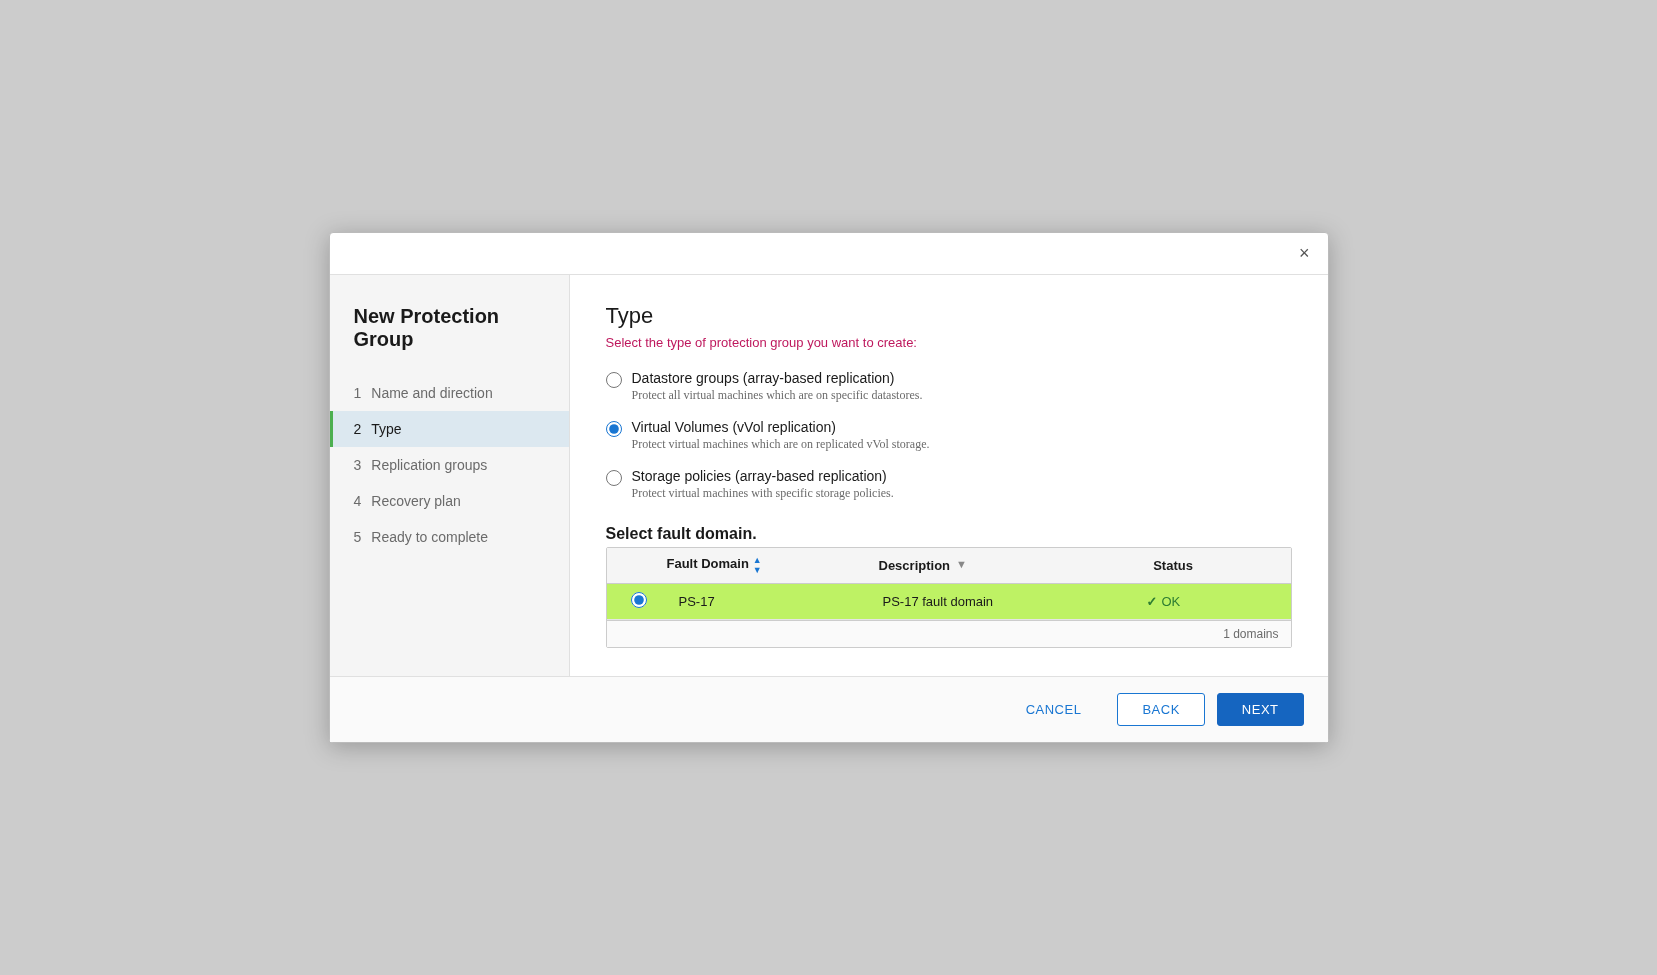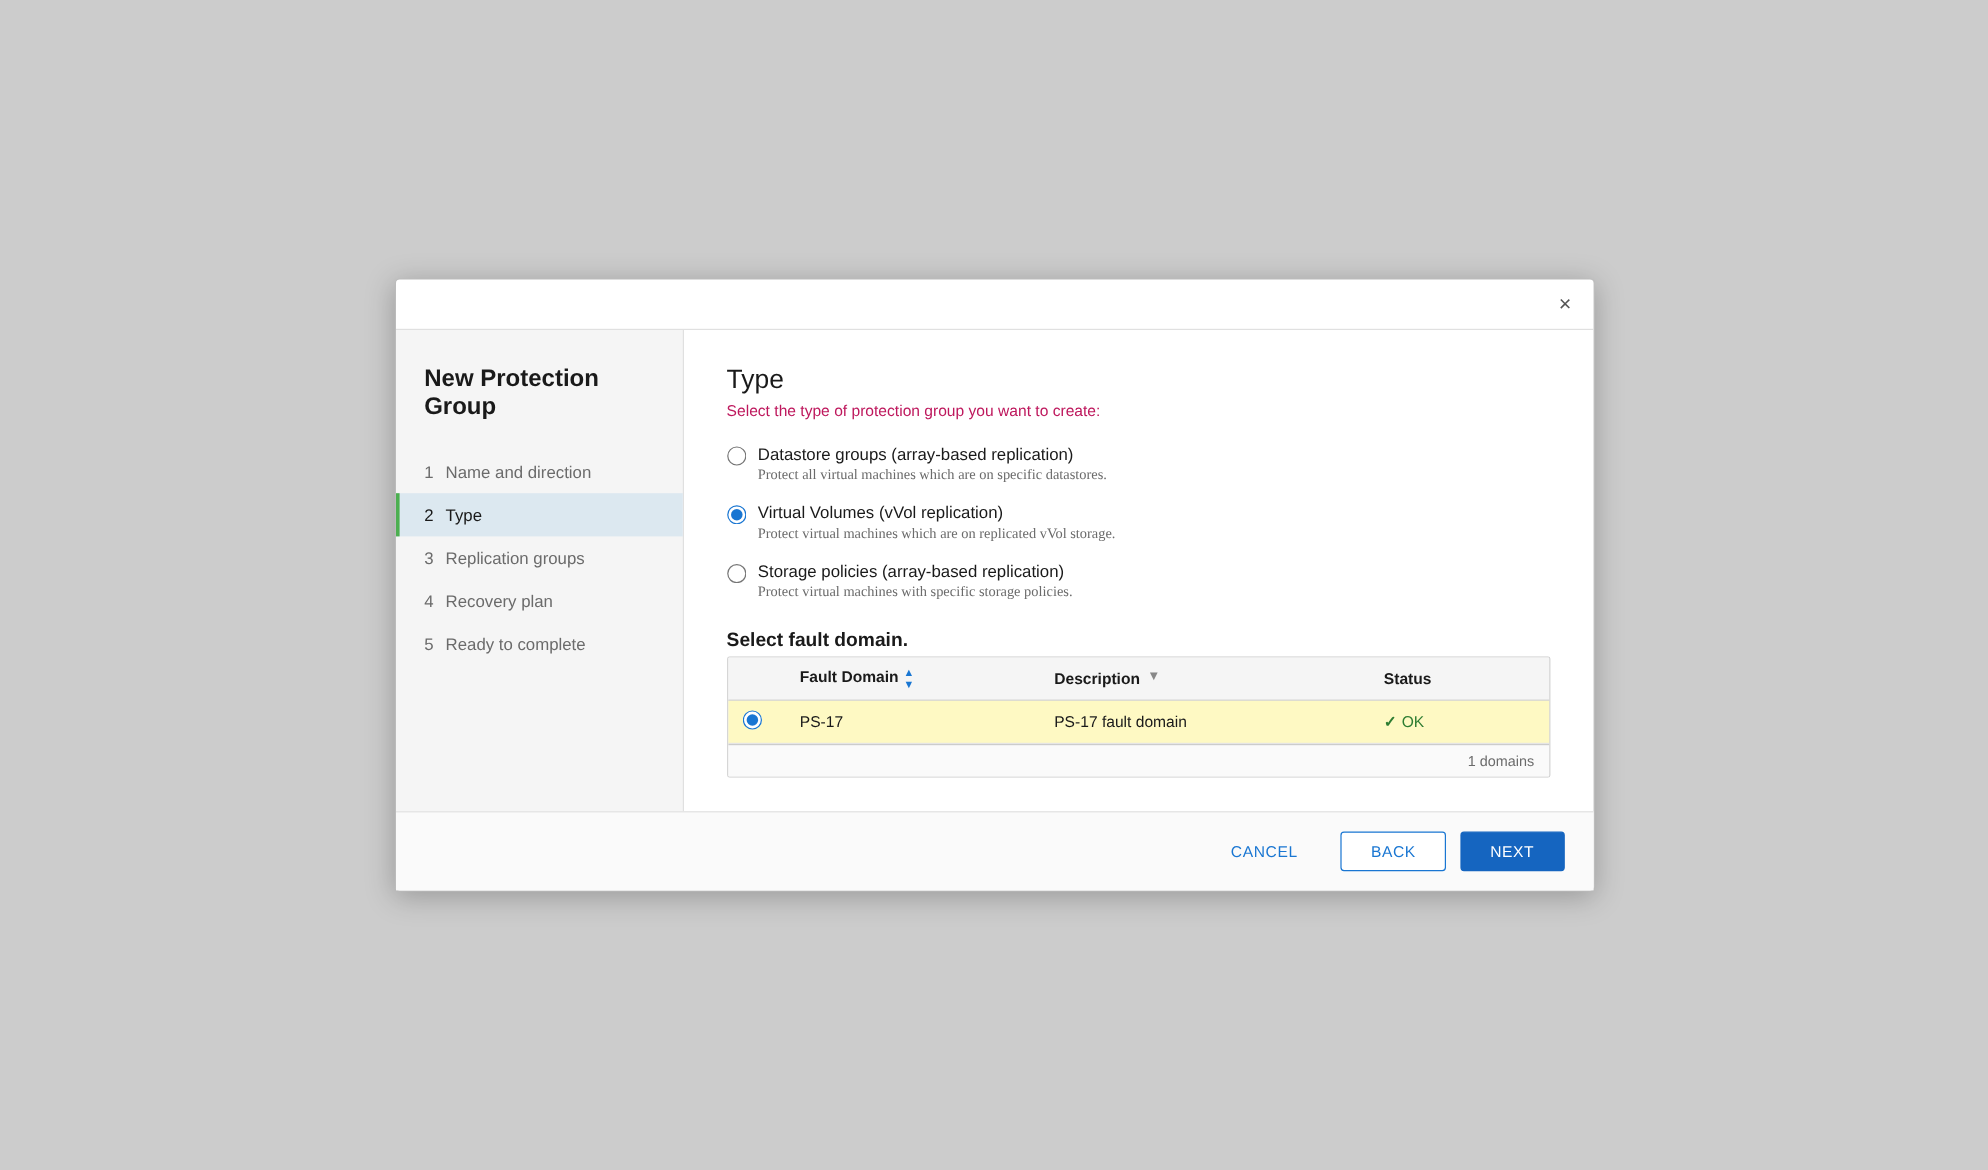--- a/index.html
+++ b/index.html
@@ -155,22 +155,22 @@
       line-height: 1;
     }
     .filter-icon {
       font-size: 11px;
       color: #888;
       margin-left: 2px;
     }
     .table-row {
       display: flex;
       align-items: center;
-      padding: 8px 0;
-      background: #fef9c3;
+      padding: 8px 12px;
+      background: #bef264;
       border-bottom: 1px solid #e5e5e5;
     }
     .table-row:last-child { border-bottom: none; }
     .table-cell {
       font-size: 13px;
       color: #1a1a1a;
       padding: 0 12px;
     }
     .table-cell input[type="radio"] {
       accent-color: #1976d2;

